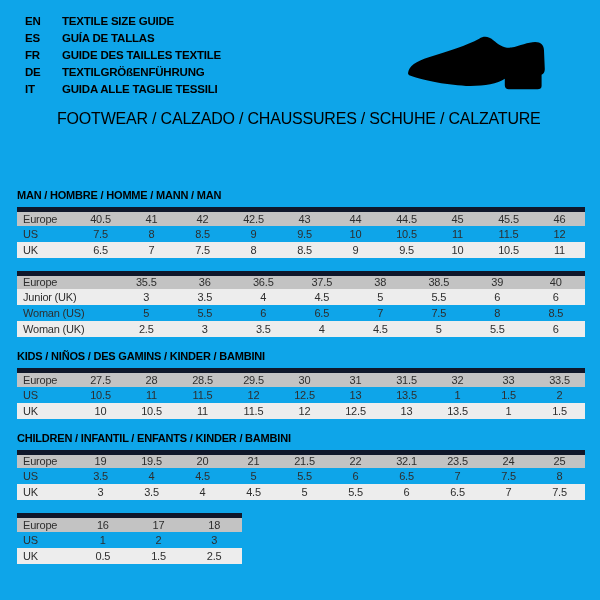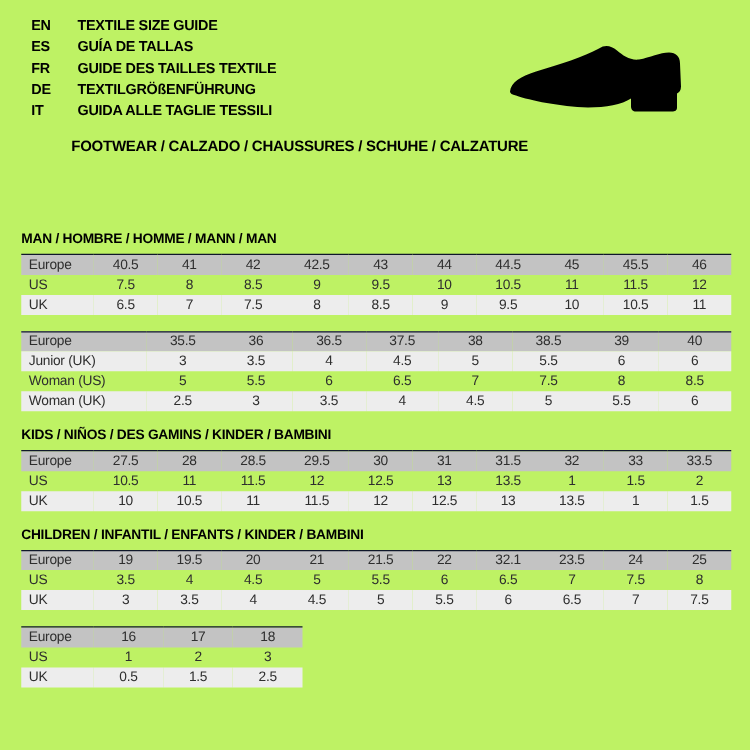--- a/index.html
+++ b/index.html
@@ -1,35 +1,35 @@
 <!DOCTYPE html>
 <html><head>
 <meta charset="utf-8">
 <style>
   * { margin:0; padding:0; box-sizing:border-box; }
   html,body { background:#fff; }
   .page {
     position:relative;
     width:600px; height:600px;
-    background:#bef264;
+    background:#0ea5e9;
     font-family:"Liberation Sans","DejaVu Sans",sans-serif;
     color:#000;
     overflow:hidden;
   }
   
   .top-header { position:relative; padding:13px 0 0 25px; }
   .lang-row { display:flex; line-height:17px; }
   .lang-code {
     width:37px; flex:0 0 37px;
     font-size:11.5px; font-weight:bold; letter-spacing:-0.2px;
   }
   .lang-label { font-size:11.5px; font-weight:bold; letter-spacing:-0.2px; }
   .category-line {
     margin-top:12px;
-    font-size:12px; font-weight:bold; letter-spacing:-0.2px;padding-left:32px;
+    font-size:16px; font-weight:normal; letter-spacing:-0.2px;padding-left:32px;
   }
   .shoe-wrap { position:absolute; left:388px; top:22px; width:184px; height:88px; }
   .shoe-wrap svg { width:100%; height:100%; }
   
   .tables-wrap { margin:61px 15px 0 17px; }
   .size-section { margin-bottom:13px; }
   .size-section:last-child { margin-bottom:0; }
   .section-title {
     font-size:11px; font-weight:bold; letter-spacing:-0.2px;
     margin-bottom:6px; color:#000;
@@ -41,21 +41,21 @@
   table.size-table.narrow { width:225px; }
   table.size-table td {
     height:16px; font-size:11px; letter-spacing:-0.2px;
     text-align:center; color:#2e2e2e; padding:0;
     vertical-align:middle;
   }
   table.size-table td.lbl {
     text-align:left; padding-left:6px; width:58px;
   }
   table.size-table.wide-label td.lbl { width:100px; }
-  tr.hdr td { background:#c3c3c3; border-top:1px solid #0f172a; }
+  tr.hdr td { background:#c3c3c3; border-top:5px solid #0f172a; }
   tr.alt td { background:#ededed; }
 </style>
 </head>
 <body>
 
 <div class="page">
 
   <div class="top-header">
     <div class="lang-row">
       <span class="lang-code">EN</span>

